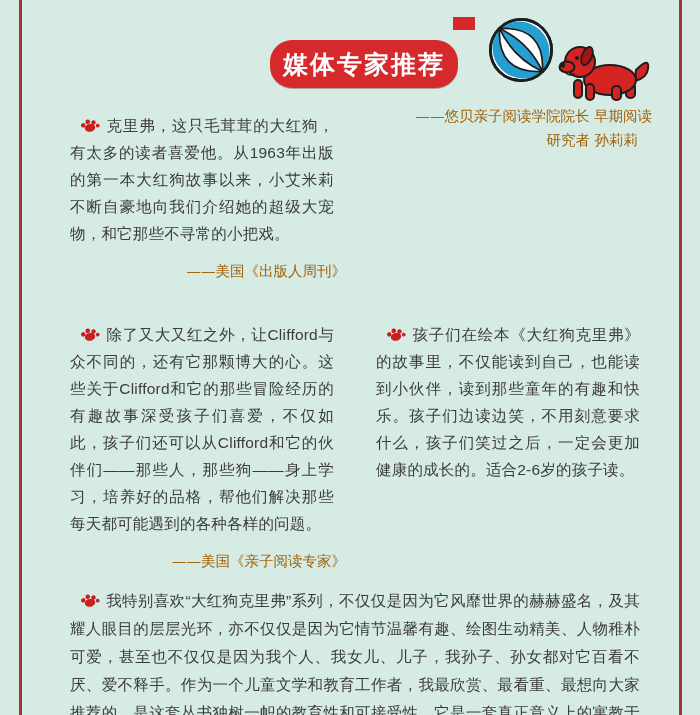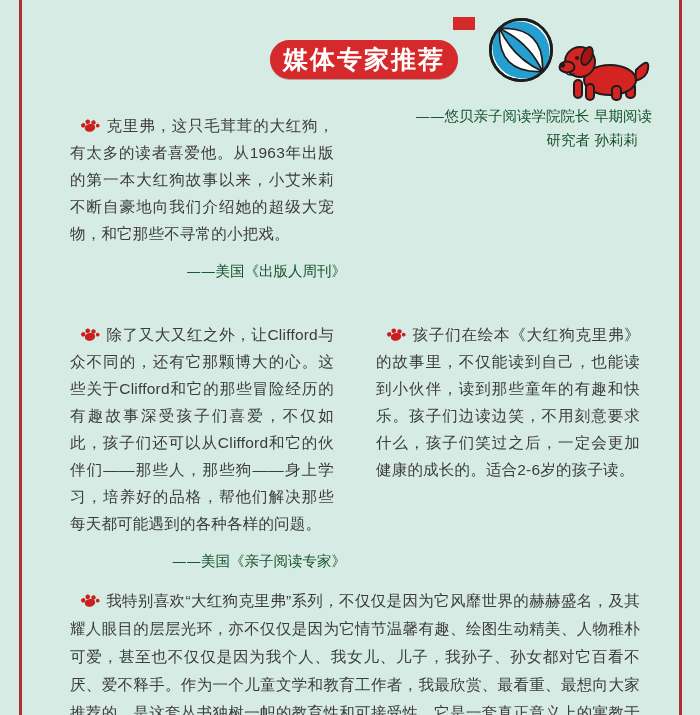--- a/index.html
+++ b/index.html
@@ -9,21 +9,21 @@
     font-family:"Liberation Sans","DejaVu Sans",sans-serif;
     color:#3c3c3c;
   }
   .border-line { position:absolute; top:0; bottom:0; width:3px; background:#a93236; }
   .border-left  { left:19px; }
   .border-right { left:679px; }
 
   .ribbon-notch { position:absolute; left:453px; top:17px; width:22px; height:13px; background:#d5292c; }
 
   .banner {
-    position:absolute; left:270px; top:40px; width:188px; height:39px;
+    position:absolute; left:270px; top:40px; width:188px; height:48px;
     background:#d5292c; border-radius:22px;
     display:flex; align-items:center; justify-content:center;
     box-shadow:0 1px 0 rgba(120,20,20,.35);
   }
   .banner-label {
     color:#ffffff; font-size:25px; font-weight:bold; letter-spacing:2px;
     line-height:1; white-space:nowrap;
   }
 
   .ball-icon { position:absolute; left:487px; top:16px; }
@@ -35,21 +35,21 @@
   .col { width:288px; }
 
   .qtext {
     margin:12px; font-size:15.5px; line-height:27px;
     text-align:justify; letter-spacing:0.2px;
   }
   .paw { display:inline-block; margin:0 5px 0 8px; vertical-align:-2px; }
 
   .attr {
     font-family:"DejaVu Serif","Liberation Serif",serif;
-    font-size:14.5px; line-height:24px; color:#14532d;
+    font-size:14.5px; line-height:24px; color:#a16207;
     text-align:right; margin-top:4px;
   }
   .attr-second { padding-right:14px; }
 
   .bottom-block { margin-top:14px; }
   .bottom-block .qtext { line-height:28px; }
 </style>
 </head>
 <body>
 

